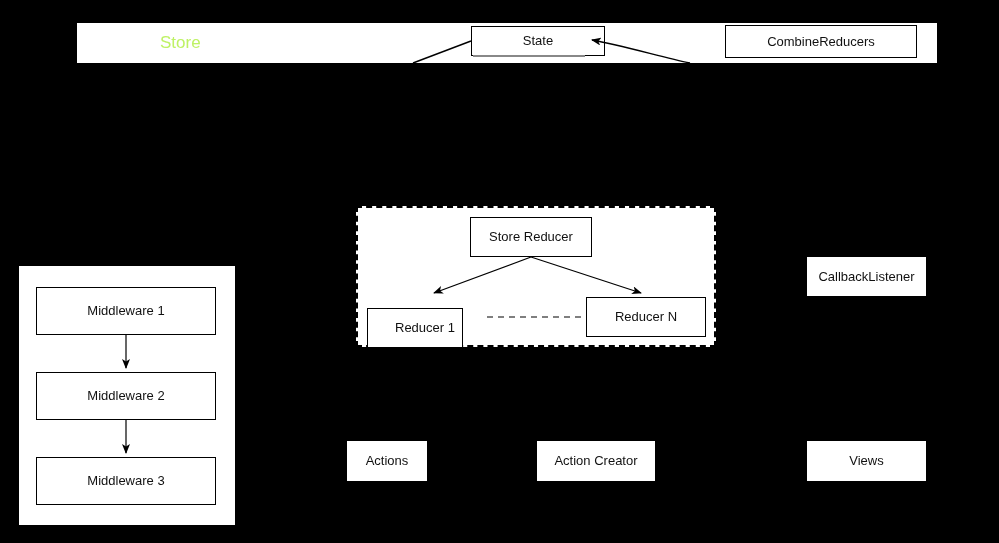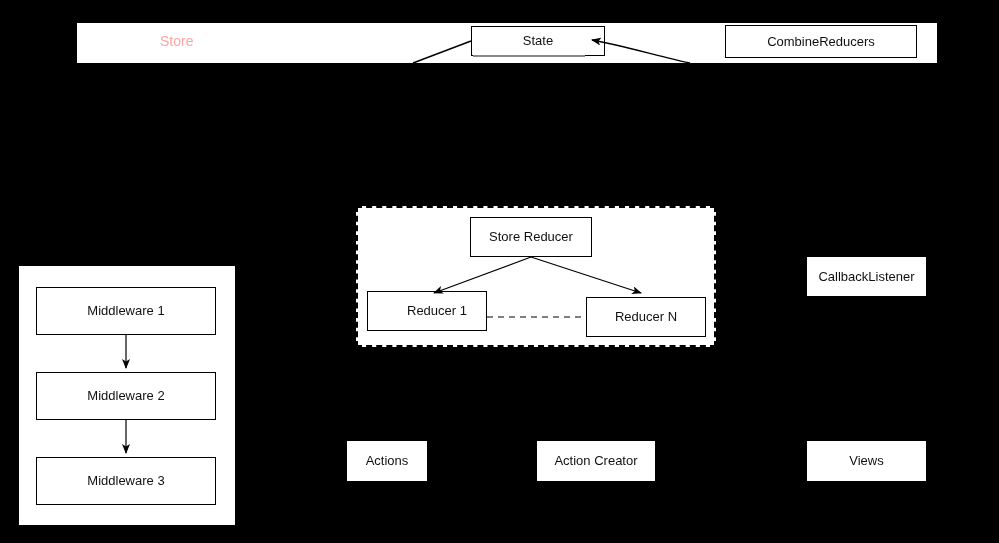--- a/index.html
+++ b/index.html
@@ -46,22 +46,22 @@
     box-sizing: border-box;
   }
   .container-dashed {
     position: absolute;
     background: #ffffff;
     border: 2px dashed #000000;
     box-sizing: border-box;
   }
   .label-left {
     position: absolute;
-    color: #fca5a5;
-    font-size: 14px;
+    color: #bef264;
+    font-size: 17px;
     white-space: nowrap;
   }
   svg.overlay {
     position: absolute;
     left: 0;
     top: 0;
     width: 999px;
     height: 543px;
     overflow: visible;
     pointer-events: none;
@@ -90,21 +90,21 @@
   <div class="box bordered" style="left:36px; top:287px; width:180px; height:48px;">Middleware 1</div>
 
   <div class="box bordered" style="left:36px; top:372px; width:180px; height:48px;">Middleware 2</div>
 
   <div class="box bordered" style="left:36px; top:457px; width:180px; height:48px;">Middleware 3</div>
 
   <div class="container-dashed" style="left:356px; top:206px; width:360px; height:141px;"></div>
 
   <div class="box bordered" style="left:470px; top:217px; width:122px; height:40px;">Store Reducer</div>
 
-  <div class="box bordered" style="left:367px; top:291px; width:120px; height:40px;padding-left:20px;">Reducer 1</div>
+  <div class="box bordered" style="left:367px; top:308px; width:96px; height:40px;padding-left:20px;">Reducer 1</div>
 
   <div class="box bordered" style="left:586px; top:297px; width:120px; height:40px;">Reducer N</div>
 
   <div class="box borderless" style="left:807px; top:257px; width:119px; height:39px;">CallbackListener</div>
 
   <div class="box borderless" style="left:537px; top:441px; width:118px; height:40px;">Action Creator</div>
 
   <div class="box borderless" style="left:347px; top:441px; width:80px; height:40px;">Actions</div>
 
   <div class="box borderless" style="left:807px; top:441px; width:119px; height:40px;">Views</div>

